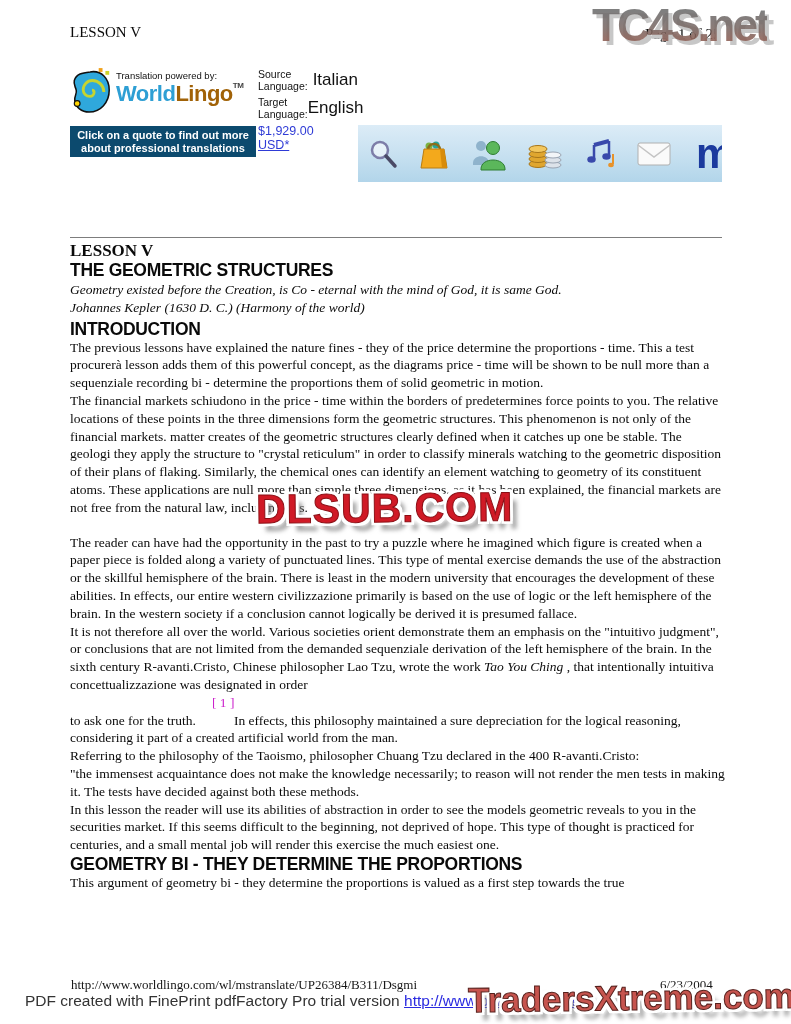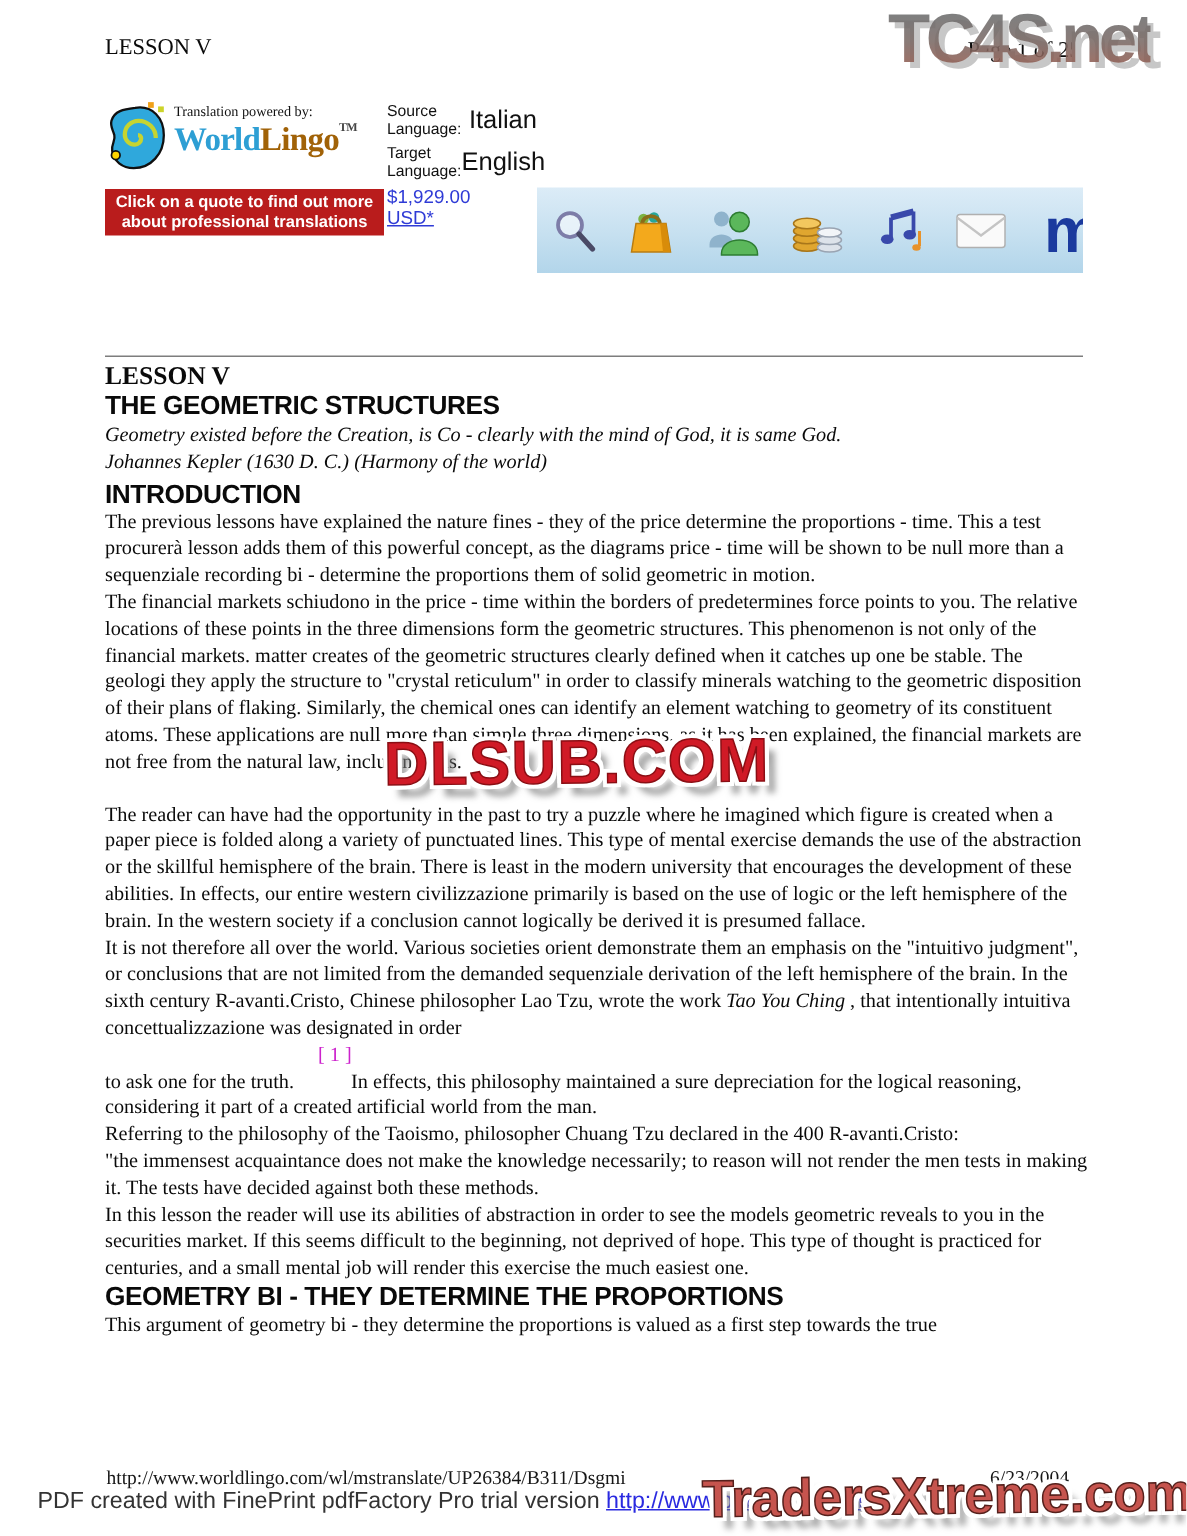--- a/index.html
+++ b/index.html
@@ -26,30 +26,30 @@
     .tc4s-main {
       background: linear-gradient(180deg, #6e6e6e 20%, #7a6a66 55%, #8e5f55 85%);
       -webkit-background-clip: text; -webkit-text-fill-color: transparent;
     }
   }
 
   
   .wl-widget { position: absolute; left: 70px; top: 66px; width: 290px;
                font-family: "Liberation Sans", sans-serif; }
   .wl-left { position: absolute; left: 0; top: 0; width: 186px; }
-  .wl-logo-row { display: flex; align-items: flex-start; height: 58px; font-family: Liberation Serif, serif; }
+  .wl-logo-row { display: flex; align-items: flex-start; height: 58px; }
   .wl-icon { flex: 0 0 46px; margin-top: 2px; }
   .wl-logo-text { padding-top: 4px; }
   .wl-powered { font-size: 9.5px; color: #111; white-space: nowrap; }
   .wl-brand { font-size: 22px; font-weight: bold; letter-spacing: -0.5px; white-space: nowrap; }
   .wl-world { color: #2e9fd4; }
   .wl-lingo { color: #a16207; }
   .wl-tm { font-size: 8px; color: #444; vertical-align: top; }
   .wl-banner {
-    margin-top: 2px; width: 186px; background: #b91c1c; color: #fff;
+    margin-top: 2px; width: 186px; background: #0c4a6e; color: #fff;
     font-size: 11px; font-weight: bold; text-align: center;
     line-height: 12.5px; padding: 3px 4px; cursor: pointer;
   }
   .wl-right { position: absolute; left: 188px; top: 2px; width: 100px; }
   .wl-row { display: flex; align-items: center; margin-bottom: 4px; }
   .wl-label { width: 60px; font-size: 10.5px; line-height: 12px; color: #111; }
   .wl-value { font-size: 17px; color: #111; }
   .wl-quote { font-size: 12.5px; line-height: 14px; color: #111; margin-top: 4px; }
   .wl-price { display: block; font-size: 12.5px; line-height: 14px; color: #2f3bd6;
               text-decoration: none; cursor: pointer; }
@@ -214,21 +214,21 @@
       </svg>
     </span>
     <span class="msn-logo">ms</span>
   </div>
 
   <hr class="rule">
 
   <div class="article">
     <h1>LESSON V</h1>
     <h2>THE GEOMETRIC STRUCTURES</h2>
-    <p class="epigraph"><span>Geometry existed before the Creation, is Co - clearly with the mind of God, it is same God.</span><br><span>Johannes Kepler (1630 D. C.) (Harmony of the world)</span></p>
+    <p class="epigraph"><span>Geometry existed before the Creation, is Co - eternal with the mind of God, it is same God.</span><br><span>Johannes Kepler (1630 D. C.) (Harmony of the world)</span></p>
     <h2>INTRODUCTION</h2>
     <p>The previous lessons have explained the nature fines - they of the price determine the proportions - time. This a test procurerà lesson adds them of this powerful concept, as the diagrams price - time will be shown to be null more than a sequenziale recording bi - determine the proportions them of solid geometric in motion.</p>
     <p>The financial markets schiudono in the price - time within the borders of predetermines force points to you. The relative locations of these points in the three dimensions form the geometric structures. This phenomenon is not only of the financial markets. matter creates of the geometric structures clearly defined when it catches up one be stable. The geologi they apply the structure to "crystal reticulum" in order to classify minerals watching to the geometric disposition of their plans of flaking. Similarly, the chemical ones can identify an element watching to geometry of its constituent atoms. These applications are null more than simple three dimensions. as it has been explained, the financial markets are not free from the natural law, including this.</p>
     <p class="gap-above">The reader can have had the opportunity in the past to try a puzzle where he imagined which figure is created when a paper piece is folded along a variety of punctuated lines. This type of mental exercise demands the use of the abstraction or the skillful hemisphere of the brain. There is least in the modern university that encourages the development of these abilities. In effects, our entire western civilizzazione primarily is based on the use of logic or the left hemisphere of the brain. In the western society if a conclusion cannot logically be derived it is presumed fallace.</p>
     <p><span>It is not therefore all over the world. Various societies orient demonstrate them an emphasis on the "intuitivo judgment", or conclusions that are not limited from the demanded sequenziale derivation of the left hemisphere of the brain. In the sixth century R-avanti.Cristo, Chinese philosopher Lao Tzu, wrote the work </span><i>Tao You Ching</i><span> , that intentionally intuitiva concettualizzazione was designated in order</span></p>
     <p class="fnote"><a>[ 1 ]</a></p>
     <p><span>to ask one for the truth.</span><span class="hgap"></span><span>In effects, this philosophy maintained a sure depreciation for the logical reasoning, considering it part of a created artificial world from the man.</span></p>
     <p>Referring to the philosophy of the Taoismo, philosopher Chuang Tzu declared in the 400 R-avanti.Cristo:</p>
     <p>"the immensest acquaintance does not make the knowledge necessarily; to reason will not render the men tests in making it. The tests have decided against both these methods.</p>
     <p>In this lesson the reader will use its abilities of abstraction in order to see the models geometric reveals to you in the securities market. If this seems difficult to the beginning, not deprived of hope. This type of thought is practiced for centuries, and a small mental job will render this exercise the much easiest one.</p>

